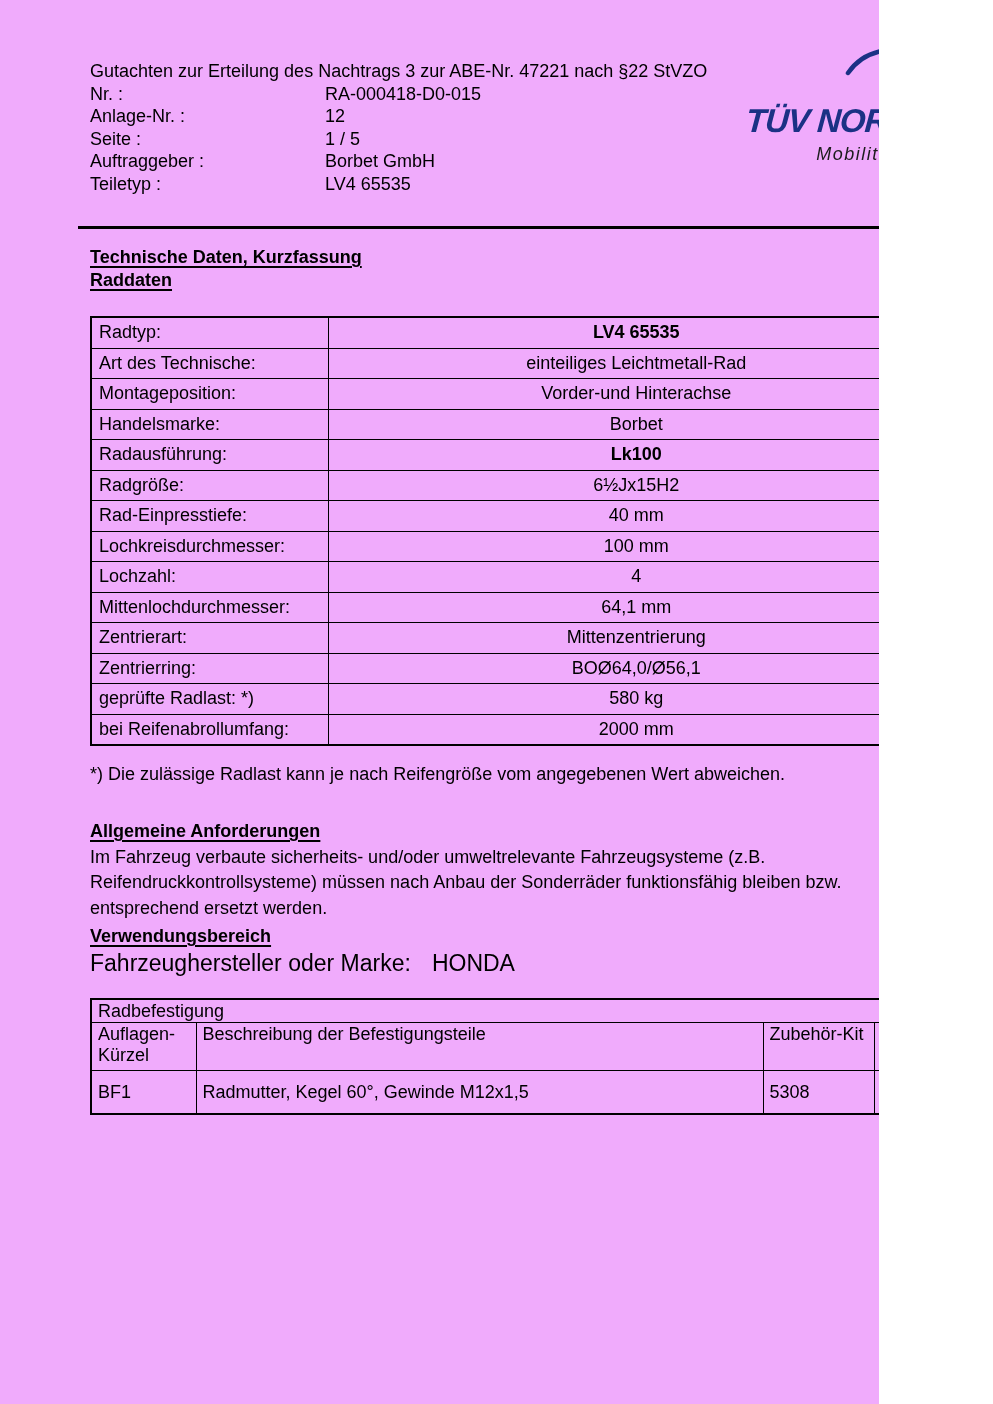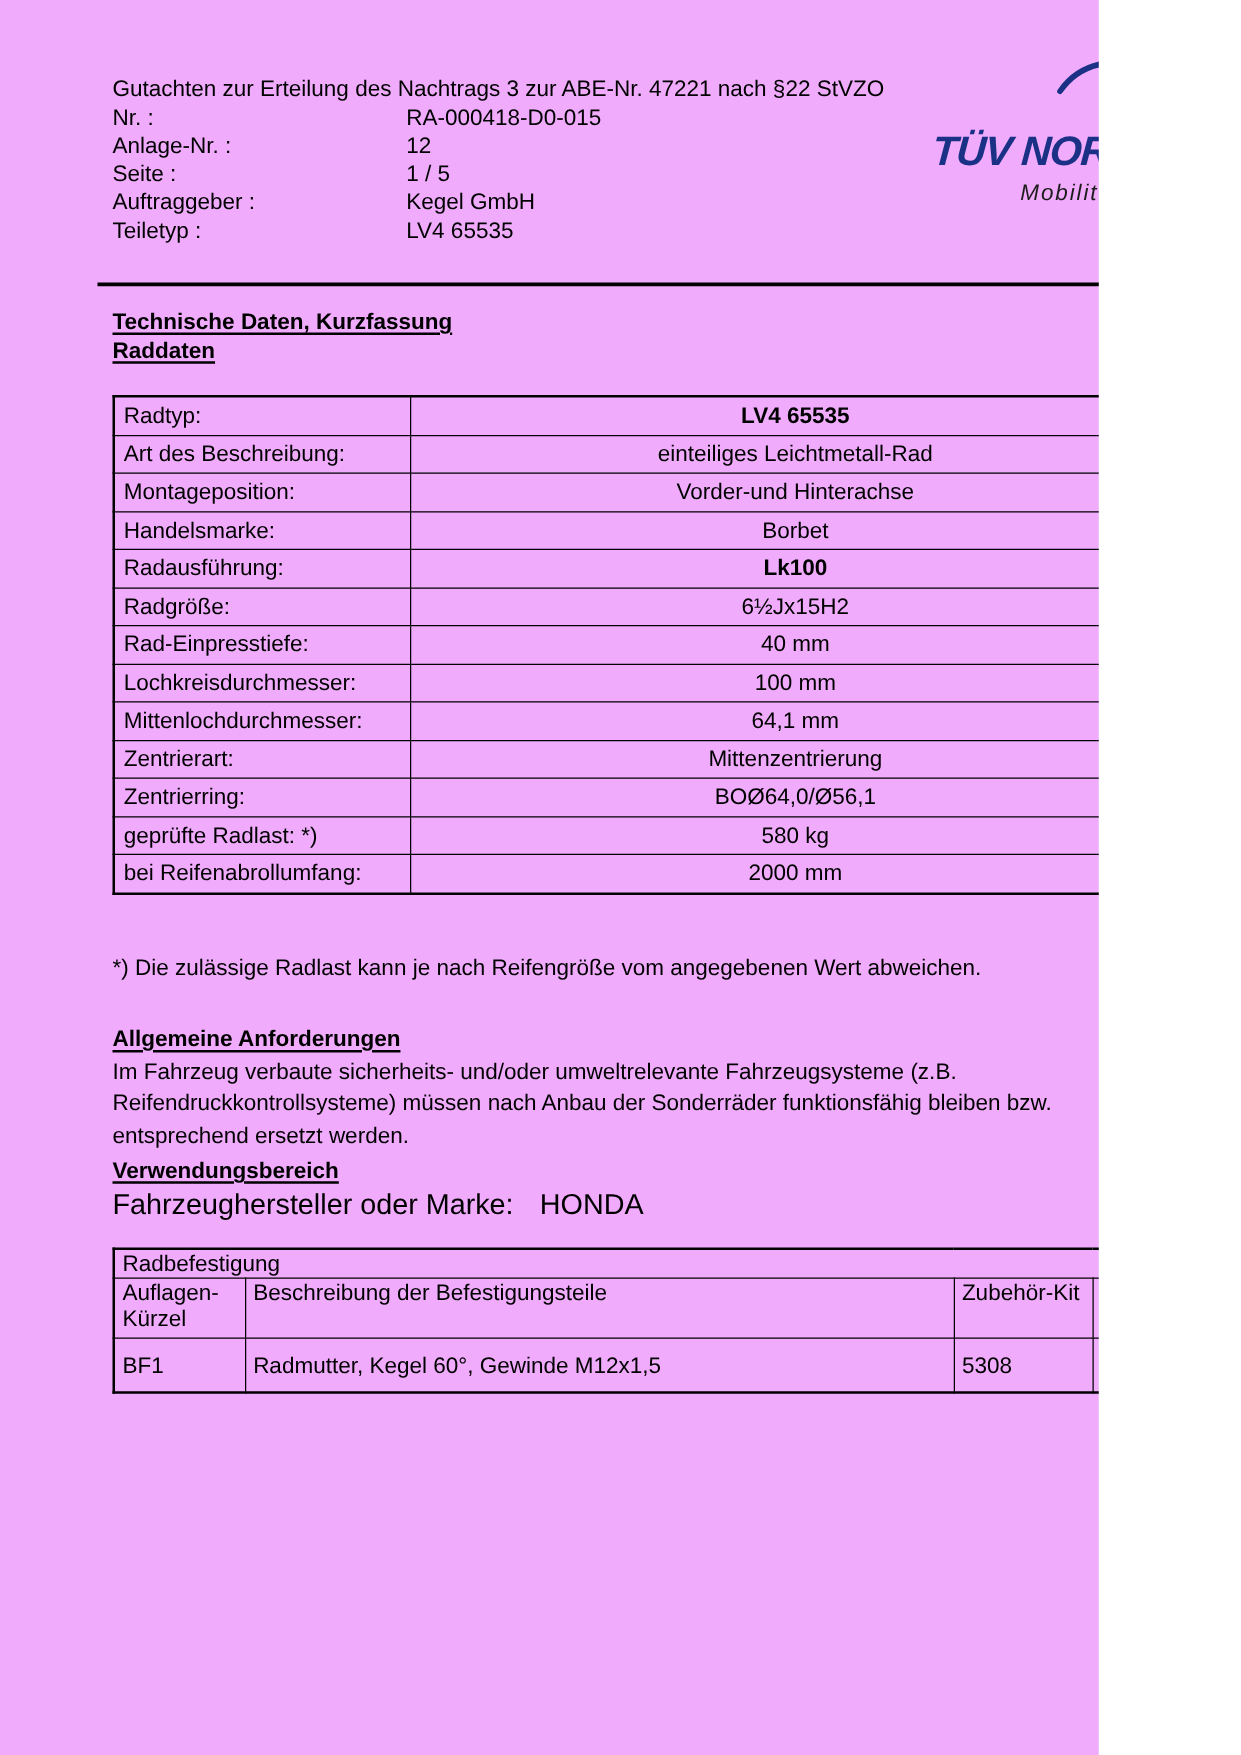--- a/index.html
+++ b/index.html
@@ -62,21 +62,21 @@
     <div class="hrow">
       <span class="hlabel">Anlage-Nr. :</span>
       <span class="hvalue">12</span>
     </div>
     <div class="hrow">
       <span class="hlabel">Seite :</span>
       <span class="hvalue">1 / 5</span>
     </div>
     <div class="hrow">
       <span class="hlabel">Auftraggeber :</span>
-      <span class="hvalue">Kegel GmbH</span>
+      <span class="hvalue">Borbet GmbH</span>
     </div>
     <div class="hrow">
       <span class="hlabel">Teiletyp :</span>
       <span class="hvalue">LV4 65535</span>
     </div>
   </div>
 
   <div class="logo">
     <svg class="logo-arc" width="215" height="140" viewBox="0 0 215 140">
       <path d="M 108 37 A 51 51 0 1 1 195 97" fill="none" stroke="#1b3185" stroke-width="4.5" stroke-linecap="round"></path>
@@ -96,21 +96,21 @@
     <colgroup>
         <col style="width:237px">
         <col style="width:617px">
       </colgroup>
     <tbody>
       <tr>
           <td class="cell-label">Radtyp:</td>
           <td class="cell-value strong">LV4 65535</td>
         </tr>
       <tr>
-          <td class="cell-label">Art des Beschreibung:</td>
+          <td class="cell-label">Art des Technische:</td>
           <td class="cell-value">einteiliges Leichtmetall-Rad</td>
         </tr>
       <tr>
           <td class="cell-label">Montageposition:</td>
           <td class="cell-value">Vorder-und Hinterachse</td>
         </tr>
       <tr>
           <td class="cell-label">Handelsmarke:</td>
           <td class="cell-value">Borbet</td>
         </tr>
@@ -122,20 +122,24 @@
           <td class="cell-label">Radgröße:</td>
           <td class="cell-value">6½Jx15H2</td>
         </tr>
       <tr>
           <td class="cell-label">Rad-Einpresstiefe:</td>
           <td class="cell-value">40 mm</td>
         </tr>
       <tr>
           <td class="cell-label">Lochkreisdurchmesser:</td>
           <td class="cell-value">100 mm</td>
+        </tr>
+      <tr>
+          <td class="cell-label">Lochzahl:</td>
+          <td class="cell-value">4</td>
         </tr>
       <tr>
           <td class="cell-label">Mittenlochdurchmesser:</td>
           <td class="cell-value">64,1 mm</td>
         </tr>
       <tr>
           <td class="cell-label">Zentrierart:</td>
           <td class="cell-value">Mittenzentrierung</td>
         </tr>
       <tr>

